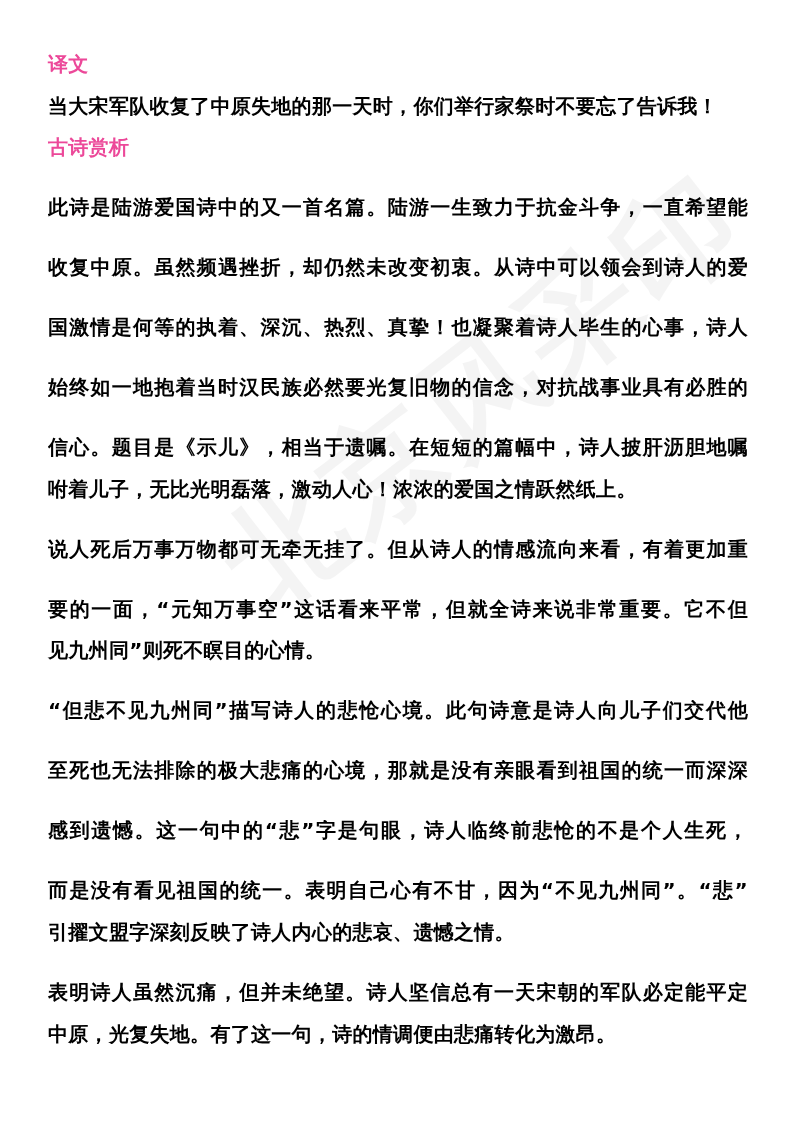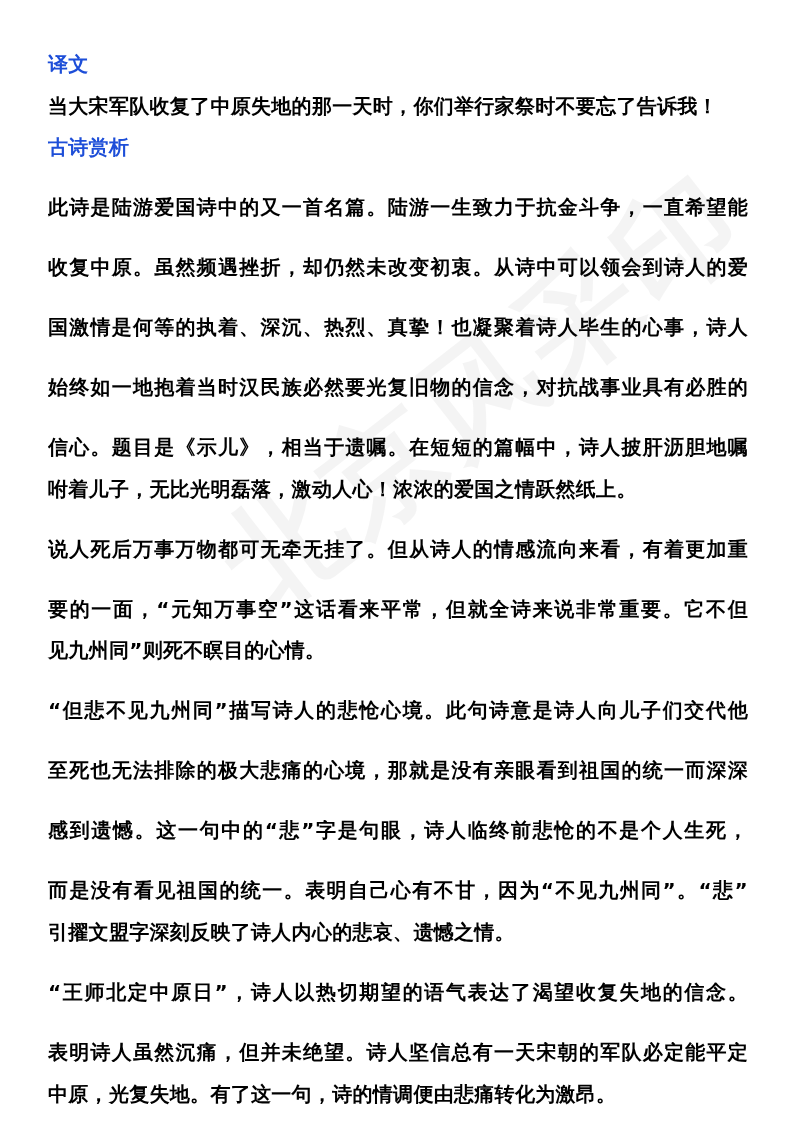--- a/index.html
+++ b/index.html
@@ -24,21 +24,21 @@
     .line {
       font-size: 20px;
       font-weight: bold;
       line-height: 20px;
       height: 20px;
       margin: 0 0 21.6px 0;
       white-space: nowrap;
       letter-spacing: 0.3px;
     }
     .heading {
-      color: #1d4ed8;
+      color: #ec4899;
     }
     .line.justify {
       text-align: justify;
       text-align-last: justify;
       white-space: normal;
       overflow: hidden;
       margin-top: 40px;
     }
     .watermark {
       position: absolute;
@@ -71,16 +71,15 @@
   <div class="line justify">信心。题目是《示儿》，相当于遗嘱。在短短的篇幅中，诗人披肝沥胆地嘱</div>
   <div class="line">咐着儿子，无比光明磊落，激动人心！浓浓的爱国之情跃然纸上。</div>
   <div class="line justify">说人死后万事万物都可无牵无挂了。但从诗人的情感流向来看，有着更加重</div>
   <div class="line justify">要的一面，“元知万事空”这话看来平常，但就全诗来说非常重要。它不但</div>
   <div class="line">见九州同”则死不瞑目的心情。</div>
   <div class="line justify"> “但悲不见九州同”描写诗人的悲怆心境。此句诗意是诗人向儿子们交代他</div>
   <div class="line justify">至死也无法排除的极大悲痛的心境，那就是没有亲眼看到祖国的统一而深深</div>
   <div class="line justify">感到遗憾。这一句中的“悲”字是句眼，诗人临终前悲怆的不是个人生死，</div>
   <div class="line justify">而是没有看见祖国的统一。表明自己心有不甘，因为“不见九州同”。“悲”</div>
   <div class="line">引擢文盟字深刻反映了诗人内心的悲哀、遗憾之情。</div>
-  <div class="line justify"> “王师北定中原日”，诗人以热切期望的语气表达了渴望收复失地的信念。</div>
   <div class="line justify">表明诗人虽然沉痛，但并未绝望。诗人坚信总有一天宋朝的军队必定能平定</div>
   <div class="line">中原，光复失地。有了这一句，诗的情调便由悲痛转化为激昂。</div>
 </div>
 
 </body></html>

